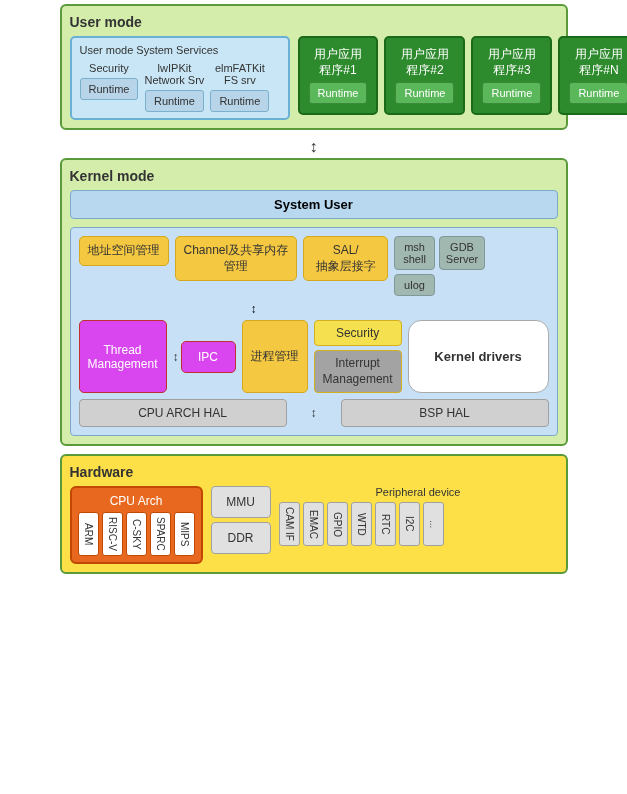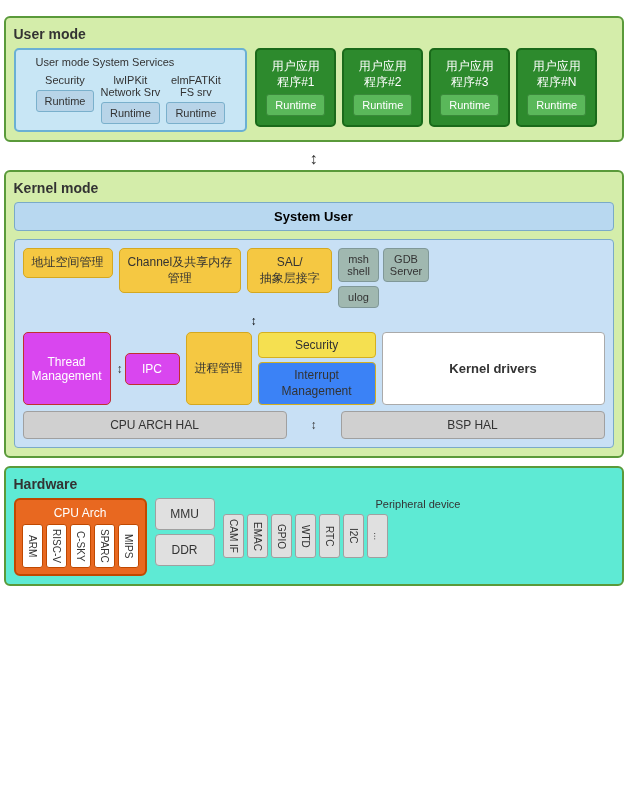--- a/index.html
+++ b/index.html
@@ -5,22 +5,22 @@
     * { box-sizing: border-box; margin: 0; padding: 0; }
     body {
       font-family: Arial, sans-serif;
       font-size: 12px;
       background: #fff;
       width: 627px;
       min-height: 794px;
     }
 
     .main-container {
-      width: 620px;
-      margin: 16px auto;
+      width: 508px;
+      margin: 4px auto;
     }
 
     
     .user-mode-section {
       border: 2px solid #5a9a3a;
       border-radius: 6px;
       background: #d4edaa;
       padding: 8px;
       margin-bottom: 8px;
     }
@@ -32,21 +32,21 @@
     }
     .user-mode-inner {
       display: flex;
       gap: 8px;
       align-items: flex-start;
     }
     .system-services-box {
       border: 2px solid #6ab0d4;
       border-radius: 5px;
       background: #c8e6f5;
-      padding: 6px 20px;
+      padding: 6px 8px;
       min-width: 220px;
     }
     .system-services-title {
       font-size: 11px;
       color: #333;
       margin-bottom: 6px;
     }
     .services-row {
       display: flex;
       gap: 6px;
@@ -218,33 +218,33 @@
     .security-box {
       background: #f5e050;
       border: 1px solid #d4b020;
       border-radius: 4px;
       padding: 5px 8px;
       text-align: center;
       font-size: 12px;
       color: #333;
     }
     .interrupt-box {
-      background: #3b82f6;
+      background: #a3a3a3;
       border: 1px solid #d4b020;
       border-radius: 4px;
-      padding: 5px 23px;
+      padding: 5px 8px;
       text-align: center;
       font-size: 12px;
       color: #333;
       line-height: 1.3;
     }
     .kernel-drivers-box {
       background: #fff;
       border: 1px solid #aaa;
-      border-radius: 4px;
+      border-radius: 13px;
       padding: 8px;
       text-align: center;
       font-size: 13px;
       font-weight: bold;
       color: #333;
       flex: 1;
       display: flex;
       align-items: center;
       justify-content: center;
     }
@@ -264,21 +264,21 @@
       font-size: 12px;
       color: #333;
     }
     .hal-cpu { flex: 1; }
     .hal-bsp { flex: 1; }
 
     
     .hardware-section {
       border: 2px solid #5a9a3a;
       border-radius: 6px;
-      background: #5eead4;
+      background: #fde047;
       padding: 8px;
     }
     .hardware-inner {
       display: flex;
       gap: 8px;
       align-items: flex-start;
       margin-top: 6px;
     }
     .cpu-arch-box {
       background: #e86820;

